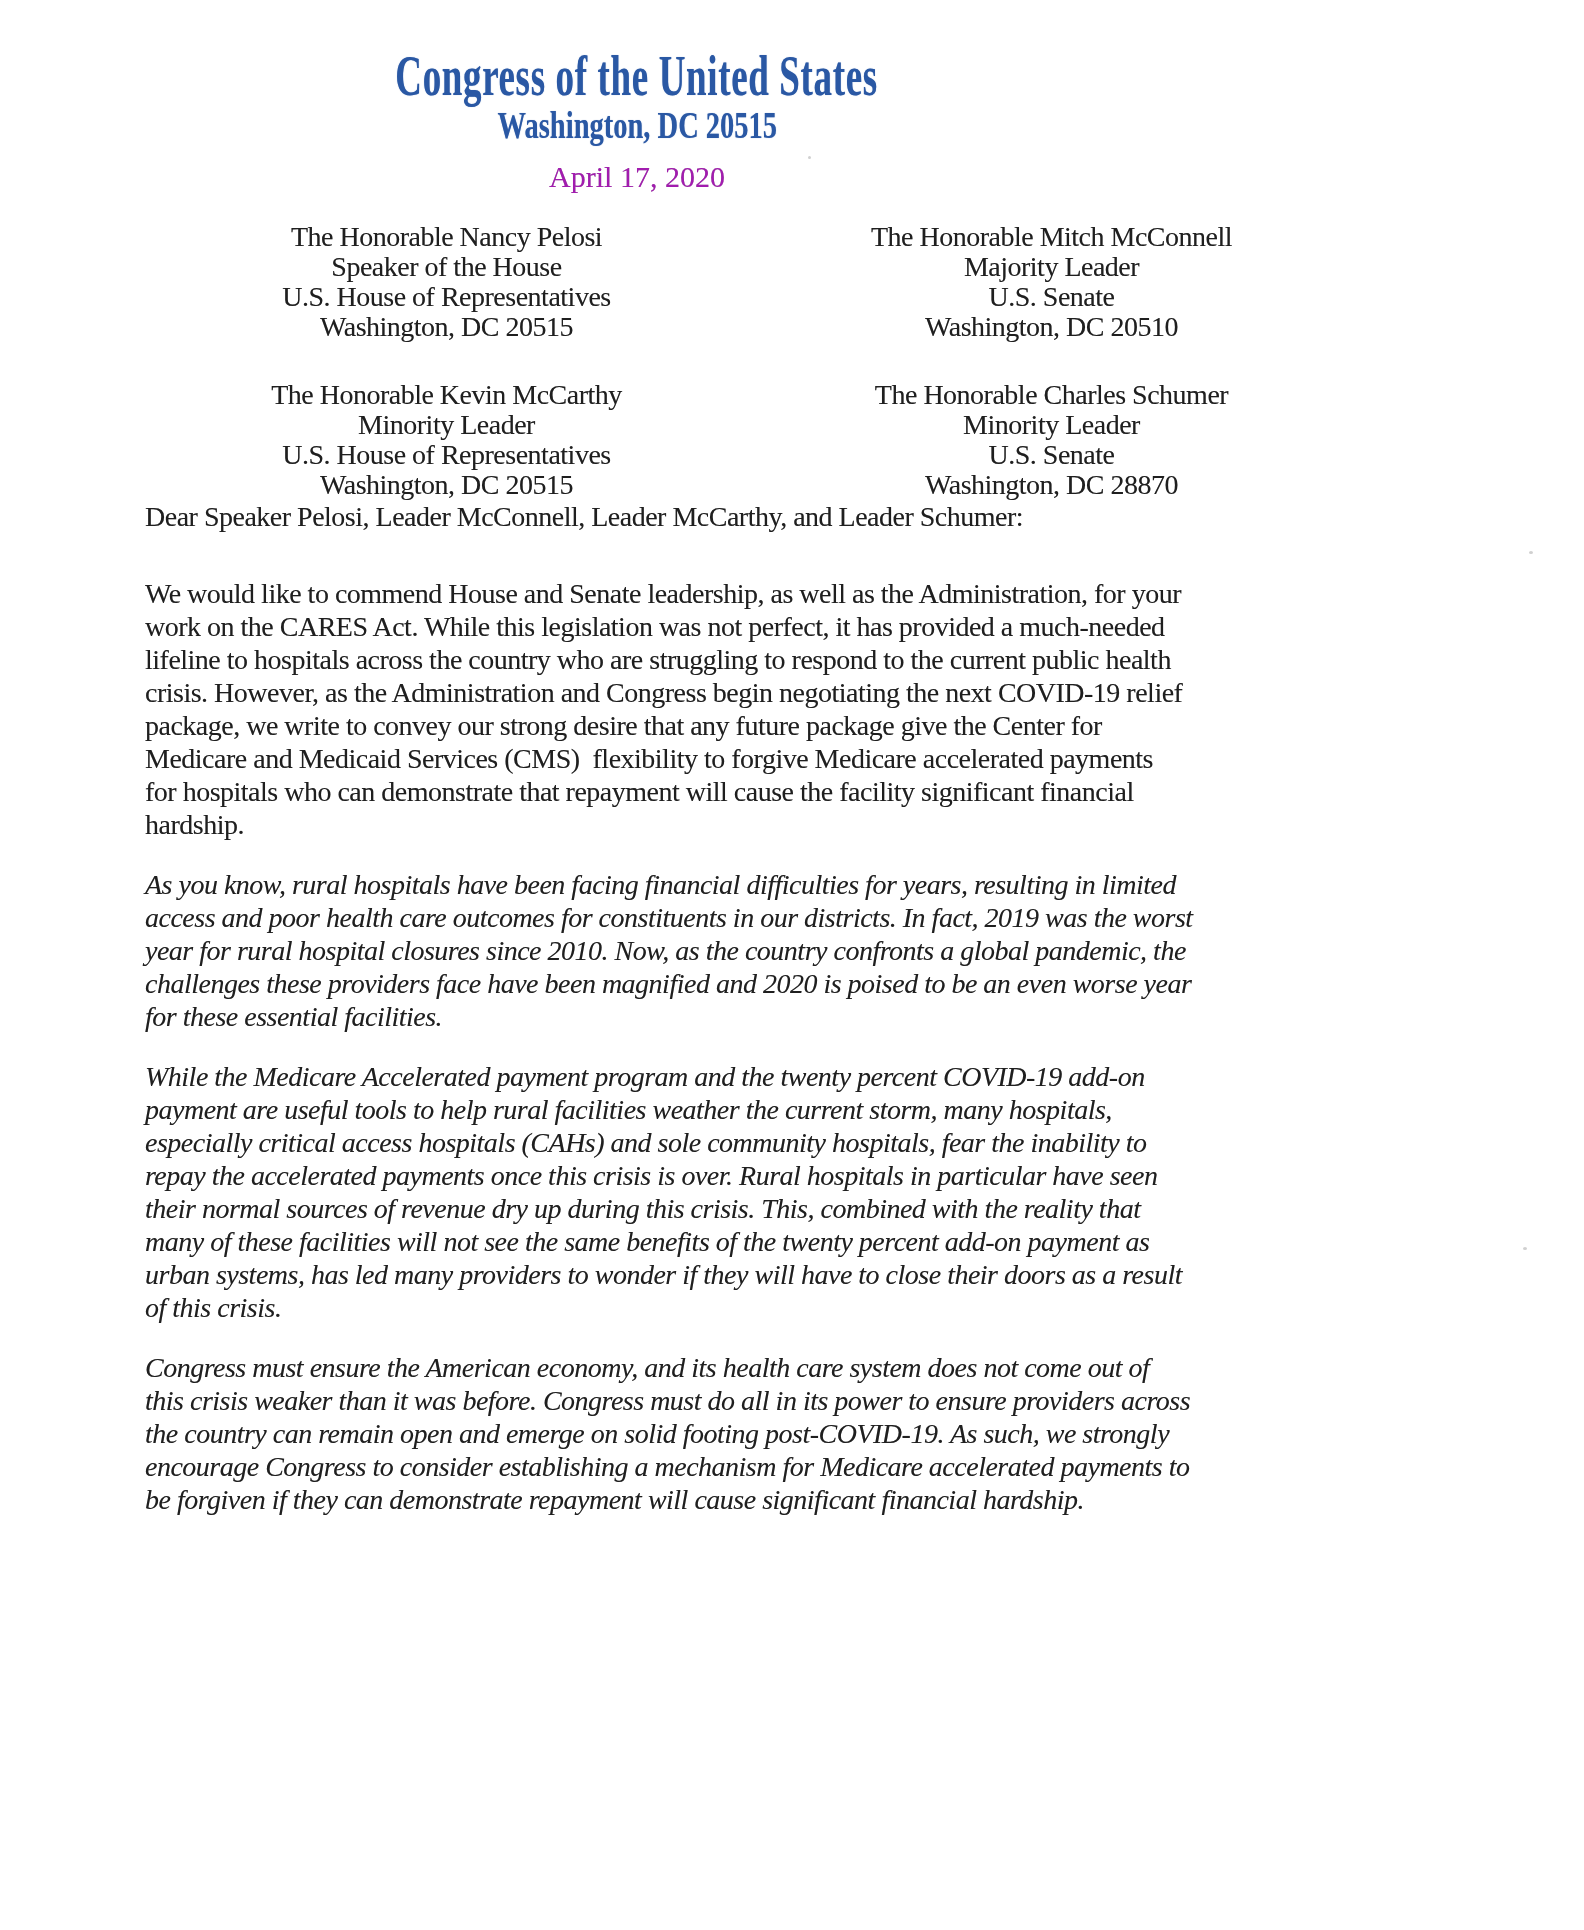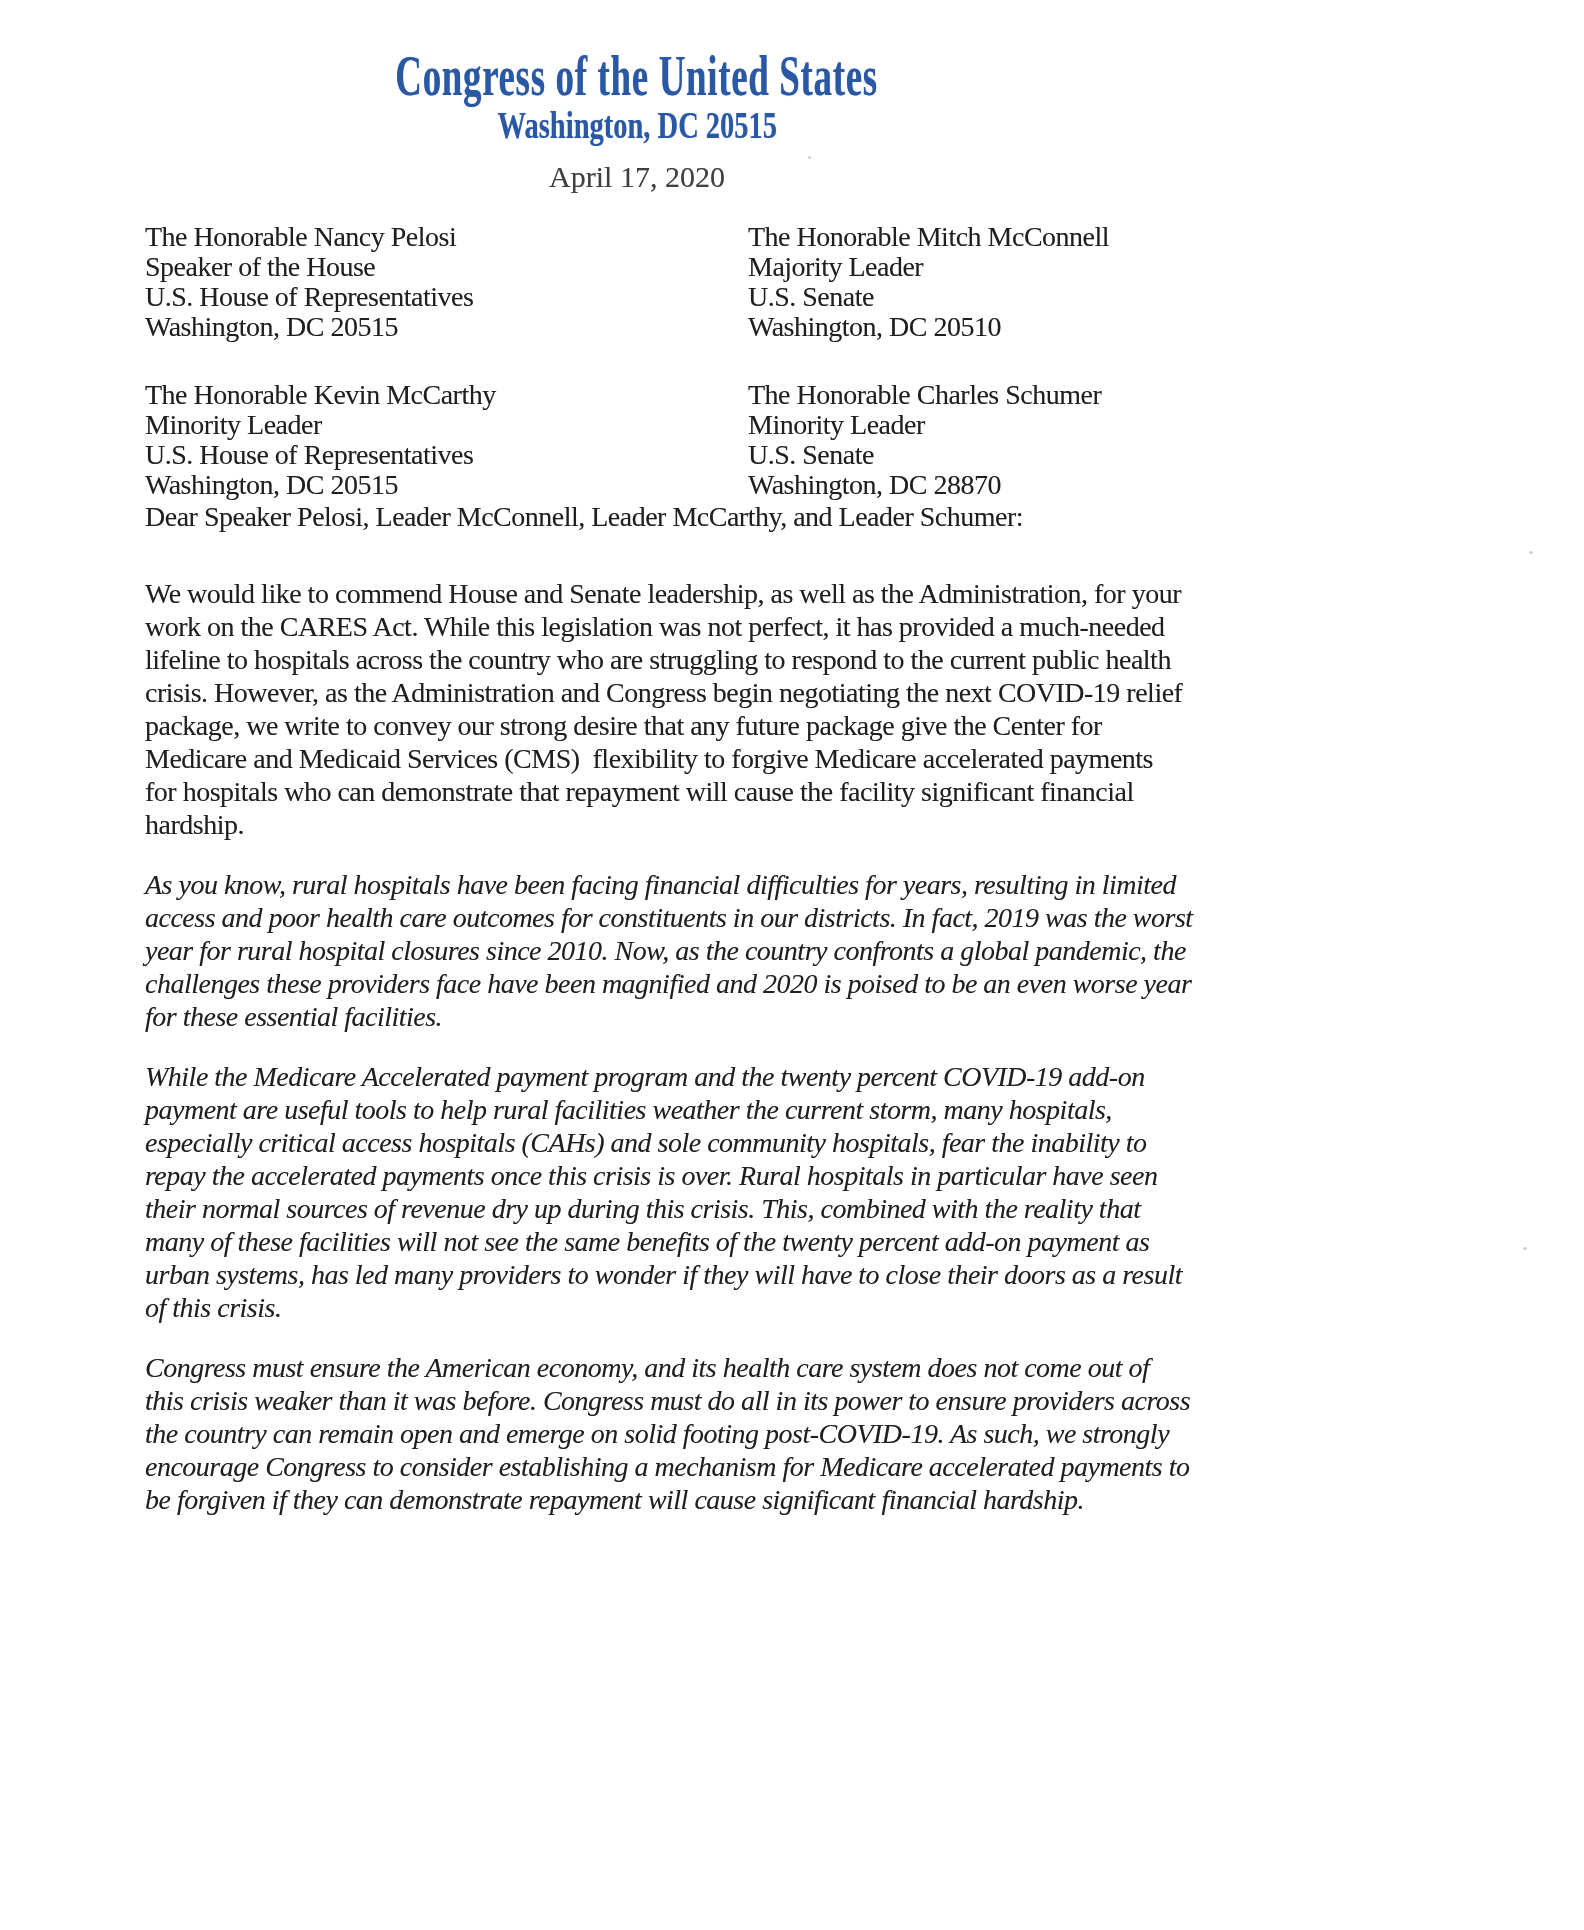--- a/index.html
+++ b/index.html
@@ -55,35 +55,36 @@
     white-space: nowrap;
     text-shadow: 0 0 1px rgba(42, 88, 164, 0.55);
   }
   .date-line {
     position: absolute;
     left: 140px;
     top: 160px;
     width: 994px;
     text-align: center;
     font-size: 30px;
-    color: #404040;
+    color: #a21caf;
   }
   .content {
     position: absolute;
     left: 145px;
     top: 222px;
     width: 1210px;
     font-size: 28px;
     letter-spacing: -0.5px;
     color: var(--text);
   }
   .address-grid {
     display: grid;
     grid-template-columns: 603px 1fr;
     row-gap: 38px;
+    text-align: center;
   }
   .address-block {
     white-space: pre;
     line-height: 30px;
     font-size: 28px;
   }
   .salutation {
     line-height: 33px;
     white-space: pre;
   }

